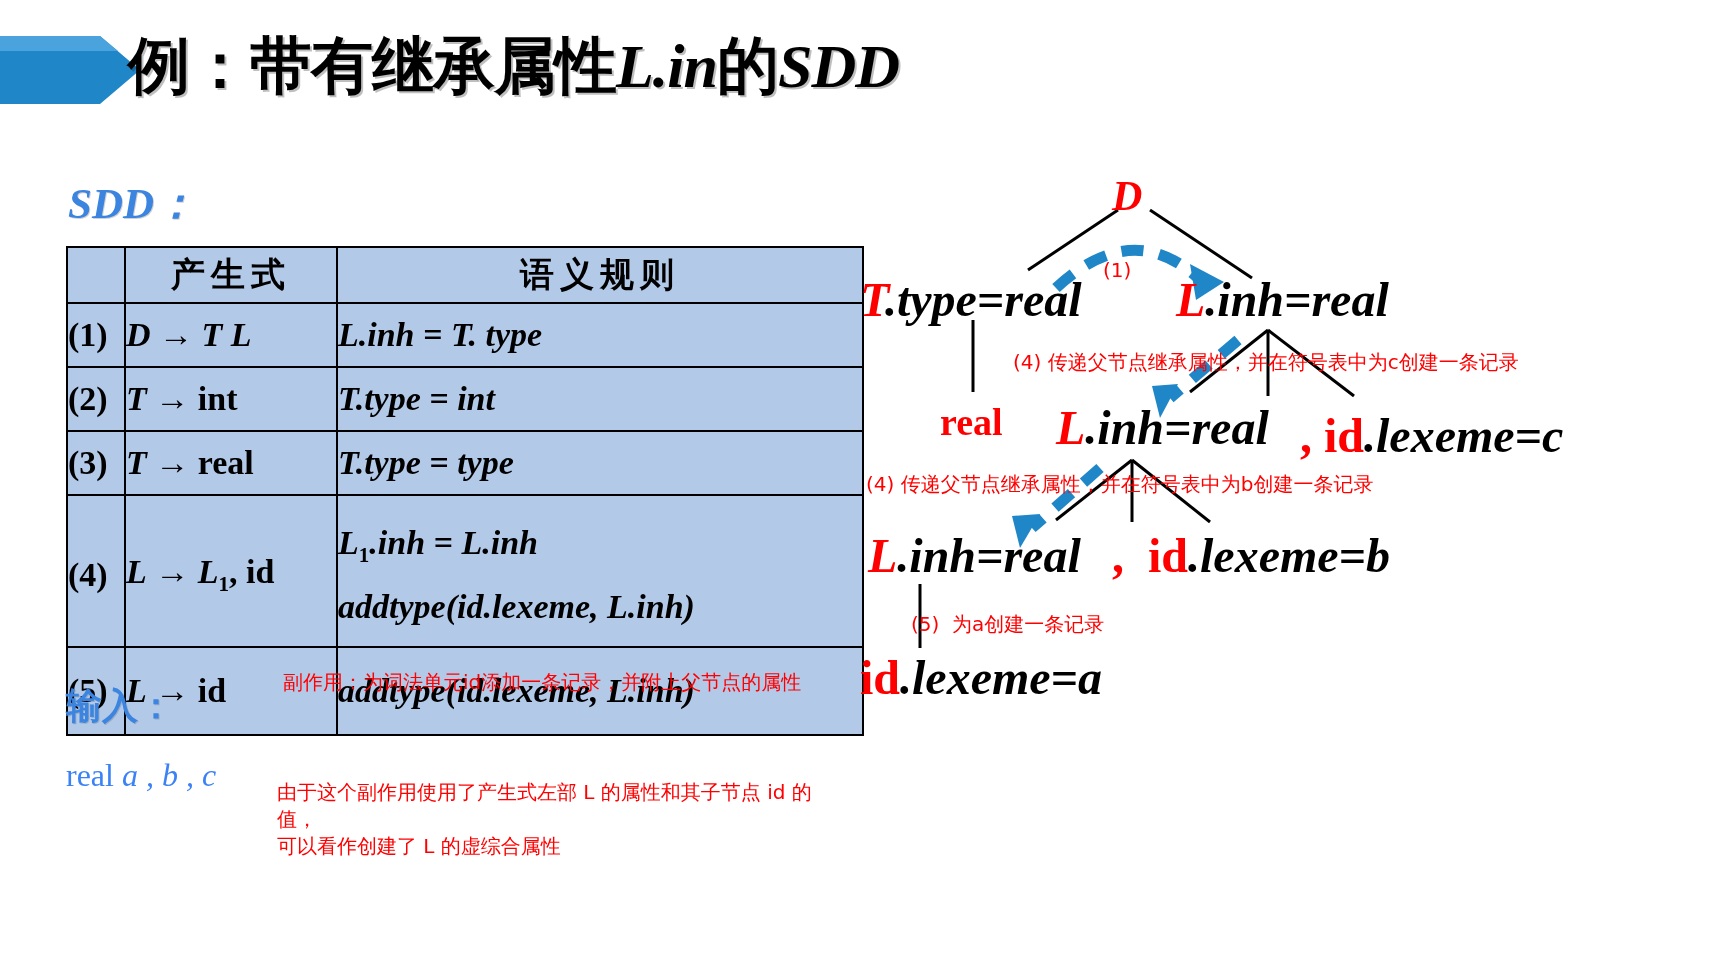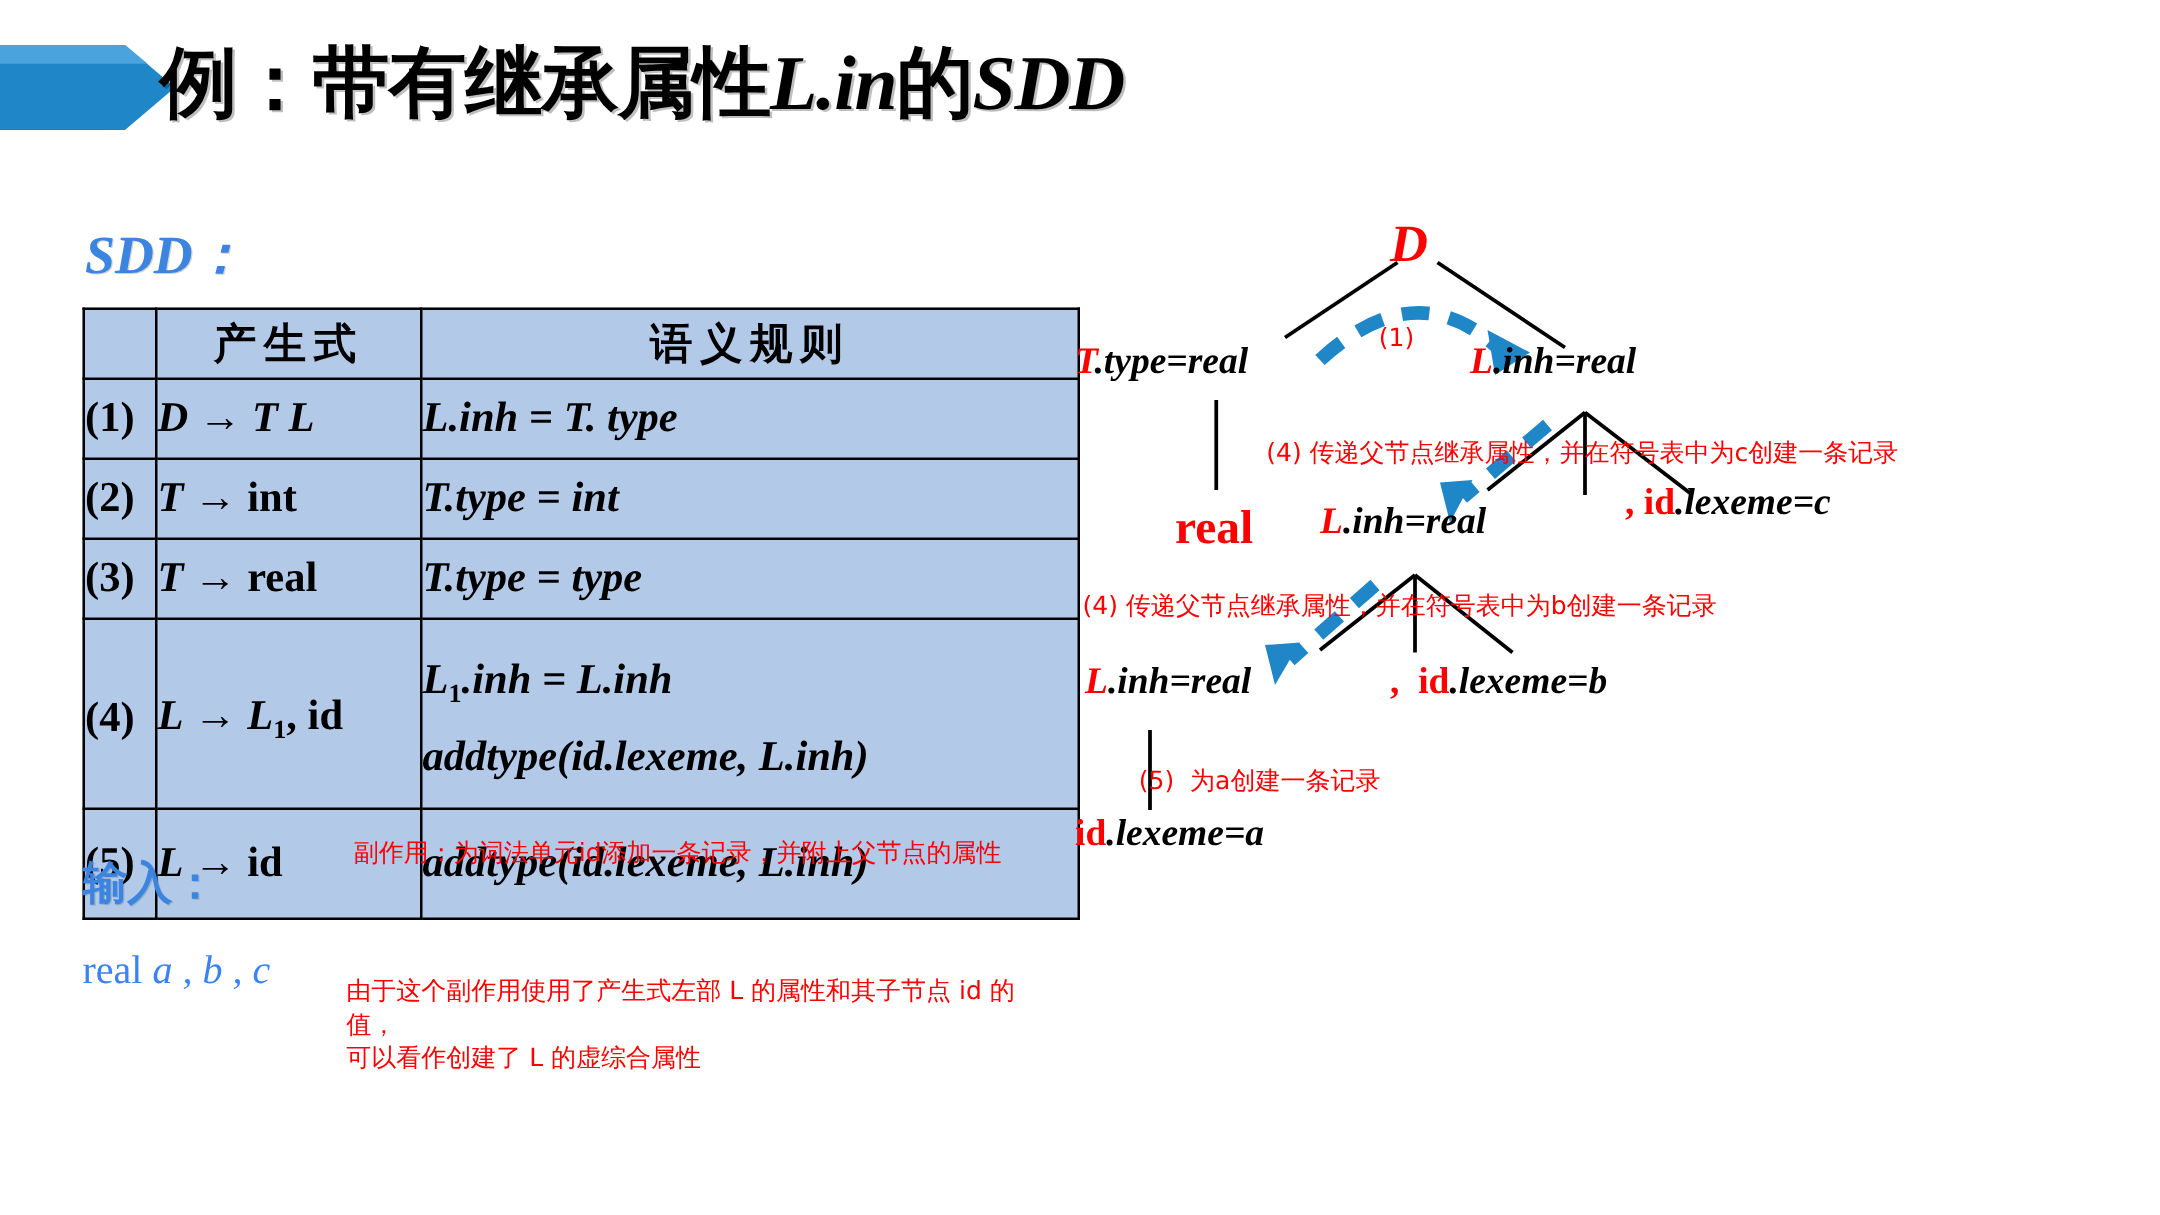--- a/index.html
+++ b/index.html
@@ -199,35 +199,35 @@
     left: 860px;
     top: 160px;
     width: 868px;
     height: 560px;
   }
   .node {
     position: absolute;
     font-family: "Liberation Serif", serif;
     font-style: italic;
     font-weight: bold;
-    font-size: 30px;
+    font-size: 48px;
     color: #000;
     white-space: nowrap;
   }
   .node .rd { color: #ff0000; }
   .node-D {
     left: 252px; top: 12px;
     font-size: 42px;
     color: #ff0000;
   }
   .node-T { left: 0px; top: 112px; }
   .node-Lroot { left: 316px; top: 112px; }
   .node-real { left: 80px; top: 240px; color: #ff0000; font-style: normal; font-size: 38px; }
   .node-L2 { left: 196px; top: 240px; }
-  .node-idc { left: 440px; top: 225px; text-align: center; }
+  .node-idc { left: 440px; top: 248px; text-align: center; }
   .node-L3 { left: 8px; top: 368px; }
   .node-idb { left: 252px; top: 368px; }
   .node-ida { left: 0px; top: 490px; }
   .comma { color: #000; font-style: normal; font-weight: bold; }
 
   svg.edges {
     position: absolute;
     left: 0; top: 0;
     width: 868px; height: 560px;
     overflow: visible;

